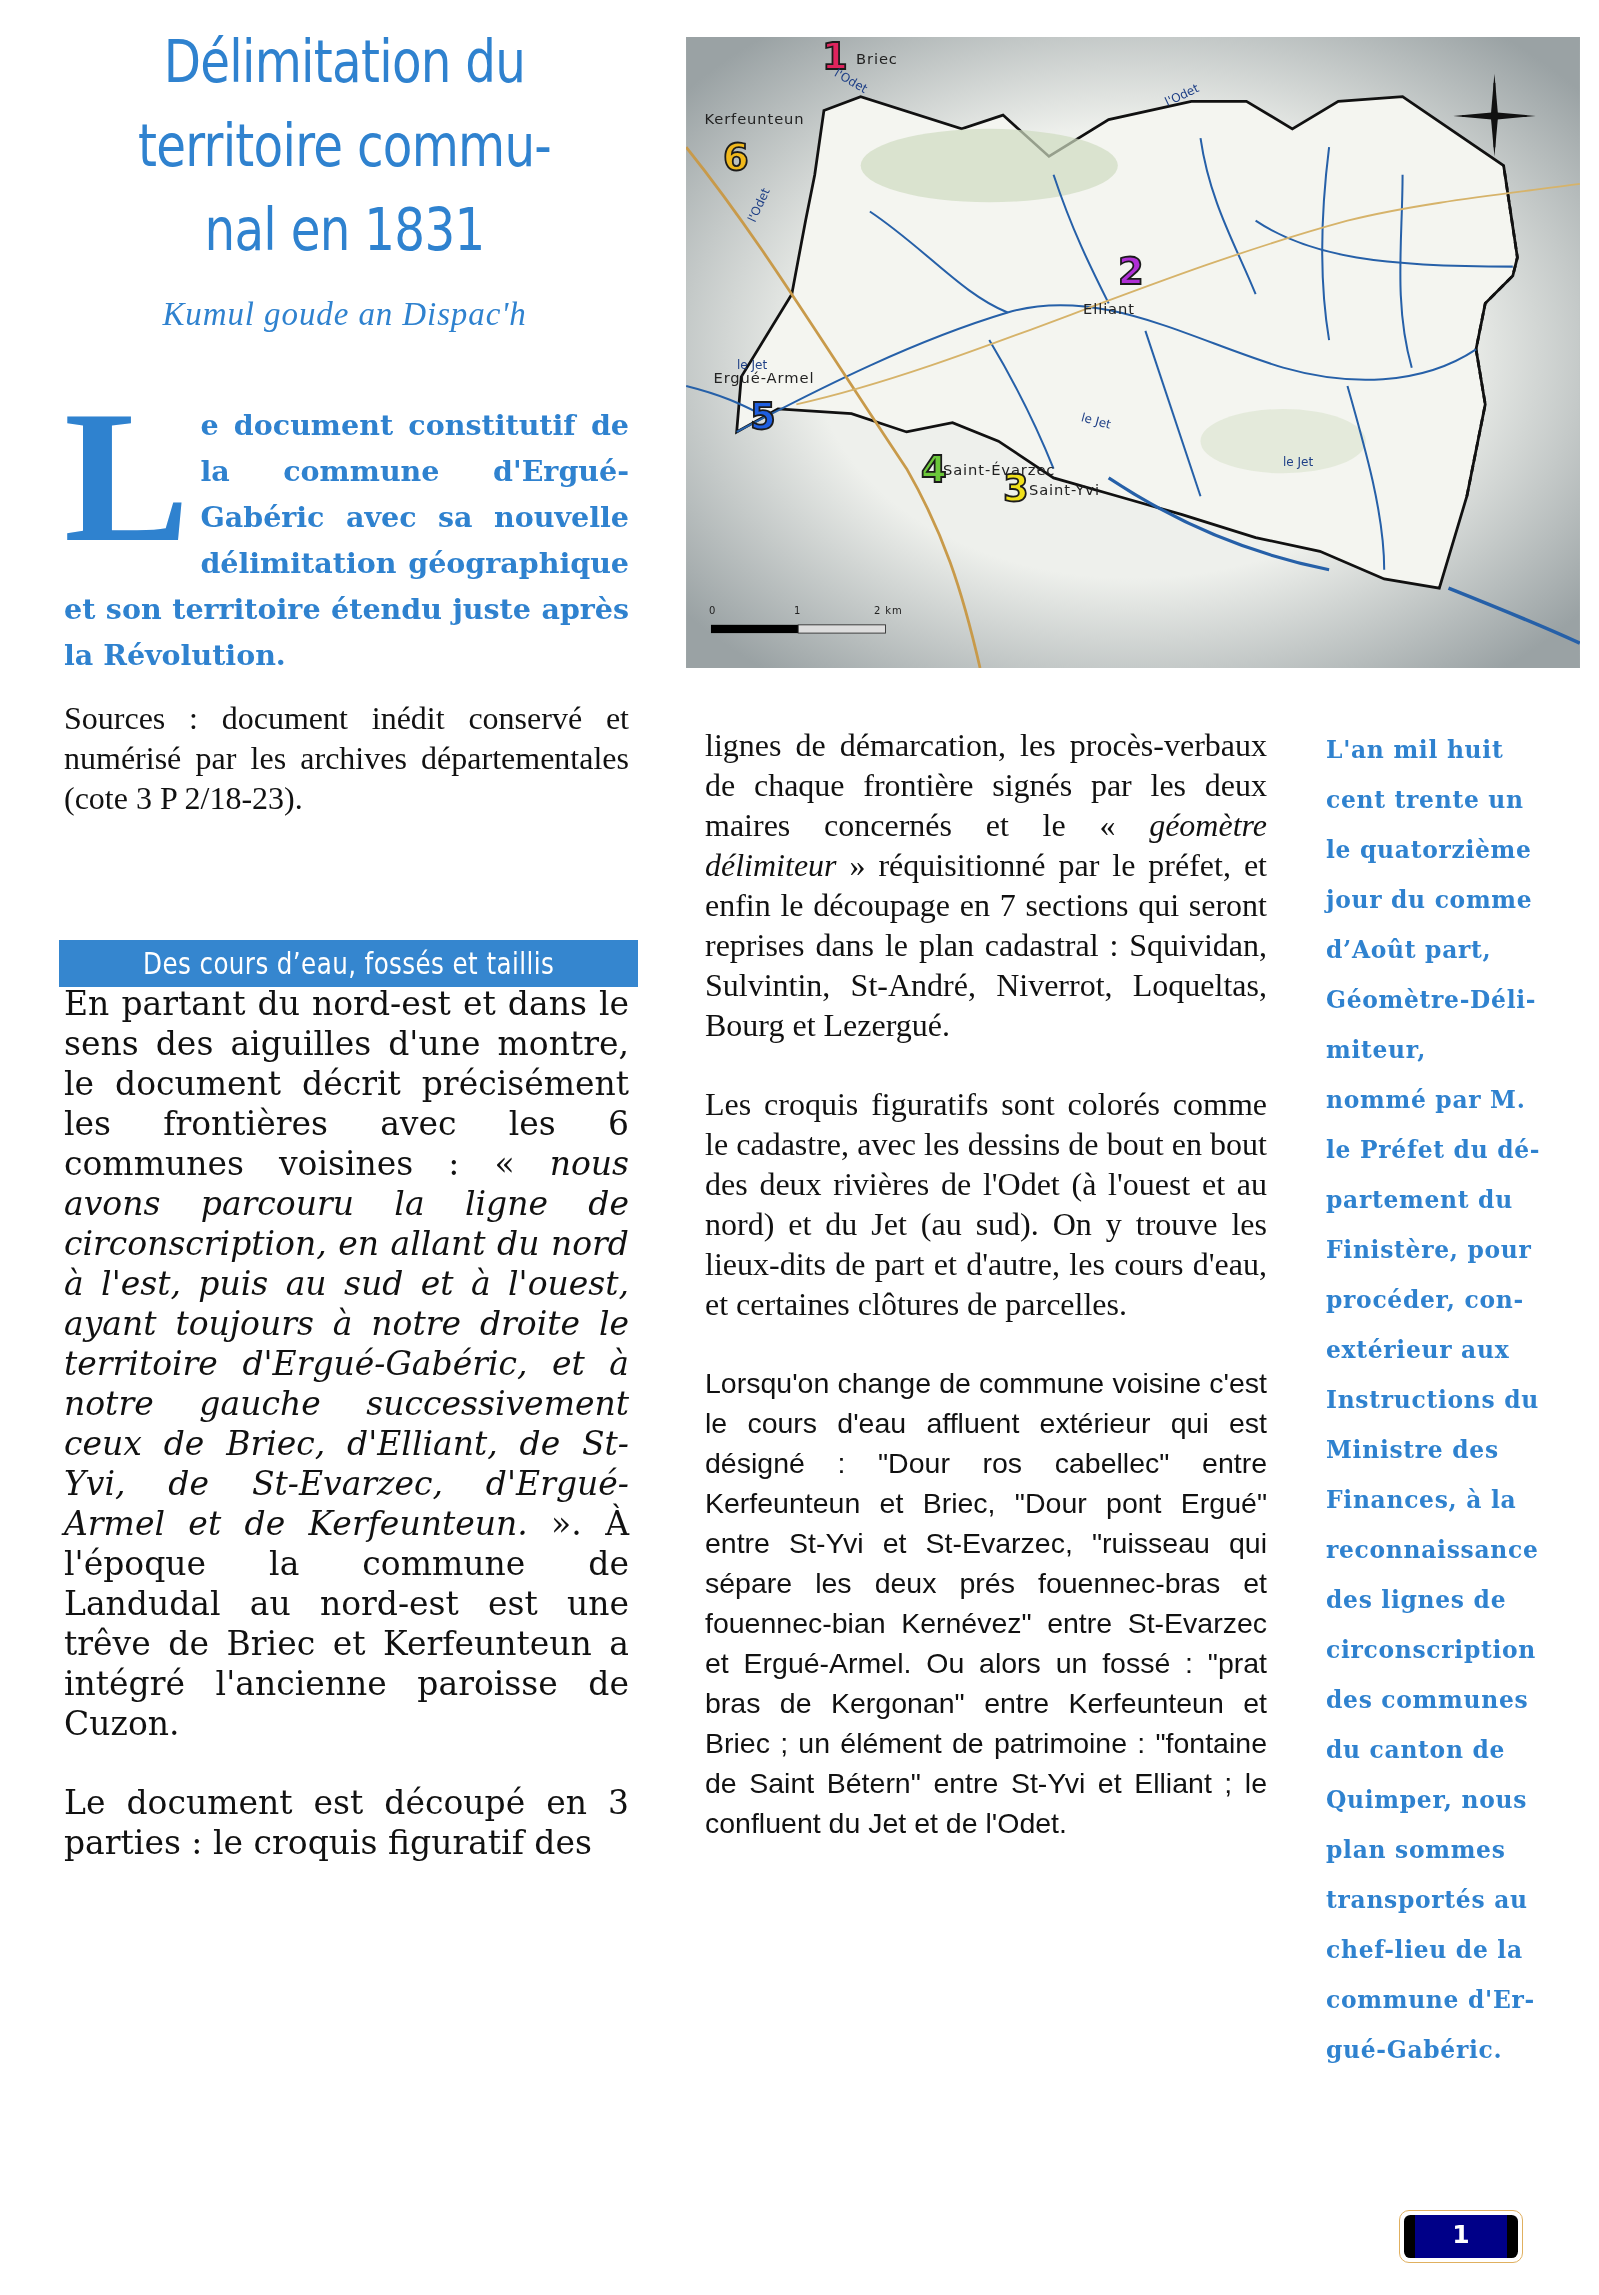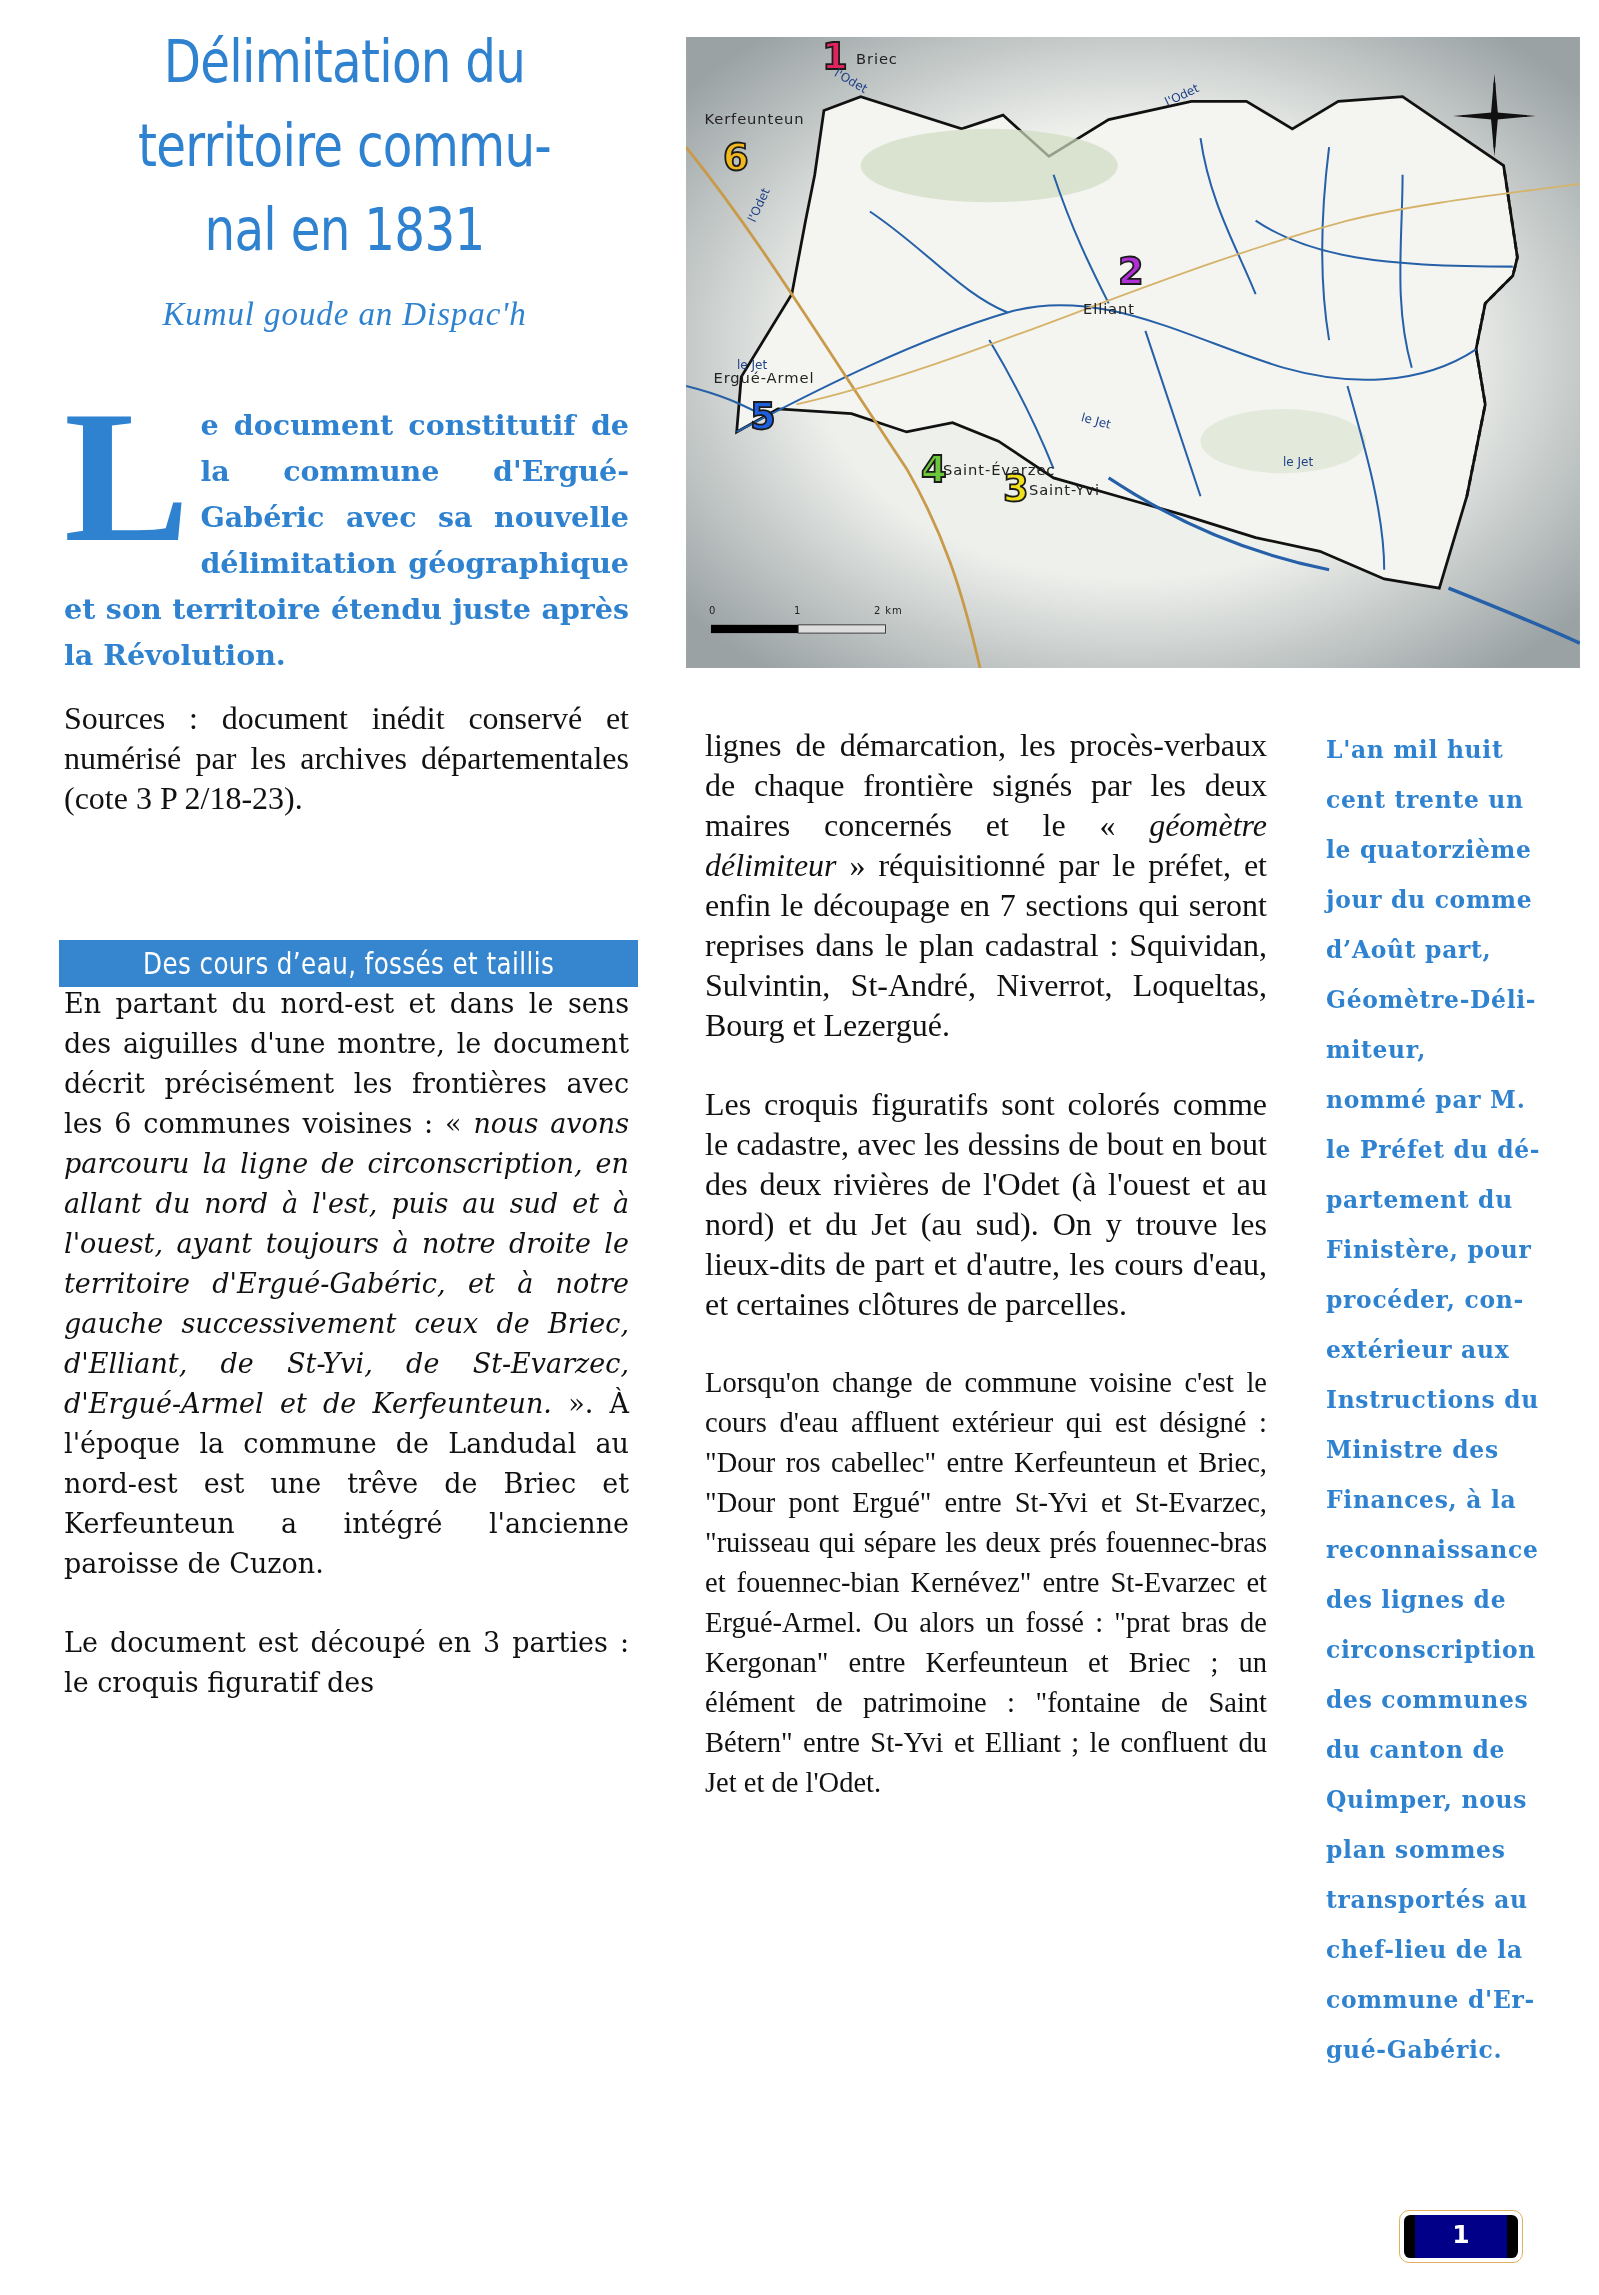--- a/index.html
+++ b/index.html
@@ -31,23 +31,23 @@
   }
 
   .col {
     position: absolute; font-family: "Liberation Serif", serif;
     font-size: 32px; line-height: 40px; text-align: justify; color: #111;
     hyphens: manual;
   }
   .col p { margin-bottom: 39px; }
   .col p:last-child { margin-bottom: 0; }
   .col1 { left: 64px; top: 698px; width: 565px; }
-  .col1b { left: 64px; top: 984px; width: 565px; font-family: "DejaVu Serif", serif; font-size: 27px; }
+  .col1b { left: 64px; top: 984px; width: 565px; font-family: "DejaVu Serif", serif; font-size: 33px; }
   .col2 { left: 705px; top: 725px; width: 562px; }
-  .col2b { font-family: Liberation Serif, serif; font-size: 28.5px; }
+  .col2b { font-family: Liberation Sans, sans-serif; font-size: 28.5px; }
   em { font-style: italic; }
 
   .section-bar {
     position: absolute; left: 59px; top: 905px; width: 579px; height: 47px;
     background: #3586cf; color: #ffffff;
     font-family: "DejaVu Sans", sans-serif; font-size: 30px; line-height: 47px;
     text-align: center; letter-spacing: 0.5px; margin-top: 35px;
   }
   .section-bar span { display: inline-block; transform: scaleX(0.82); }
 

